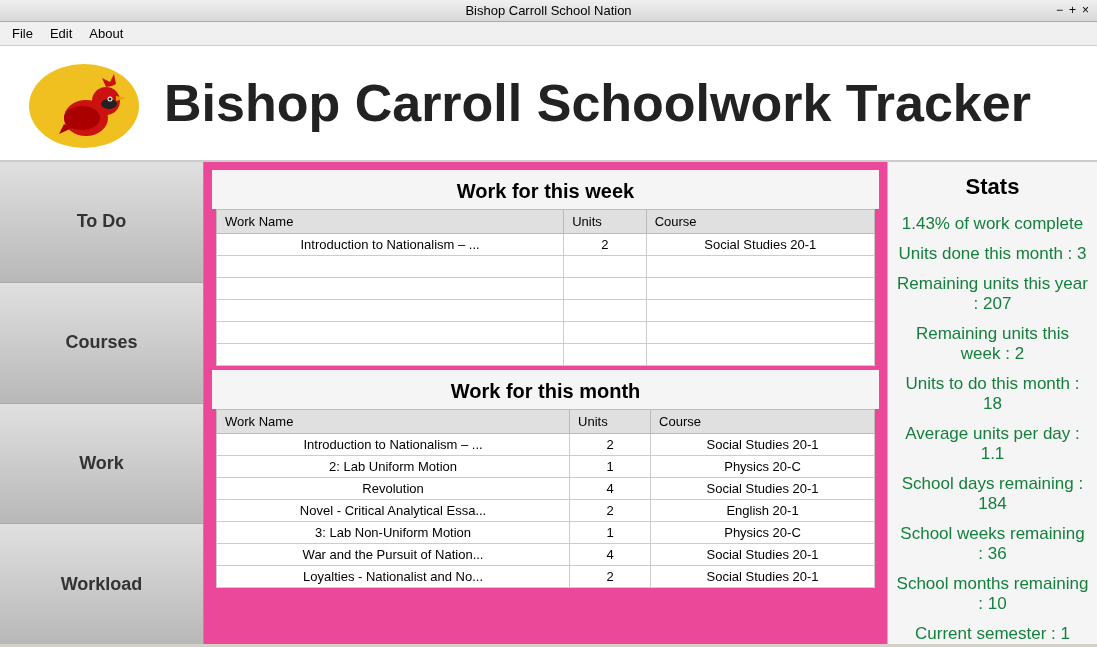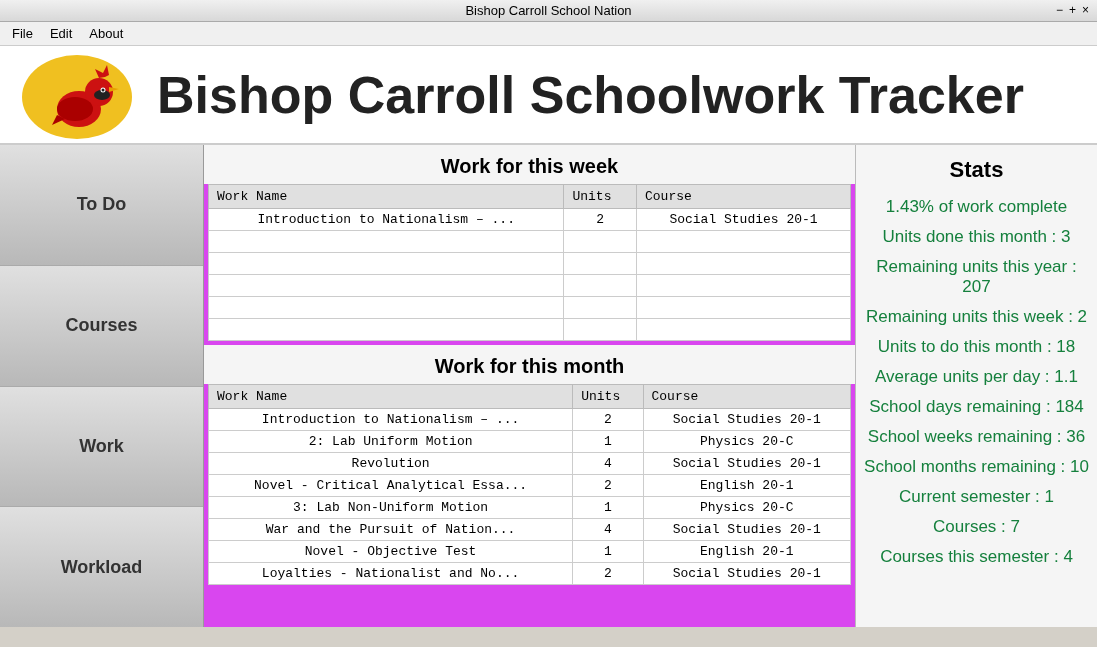--- a/index.html
+++ b/index.html
@@ -40,22 +40,22 @@
     .menu-item {
       cursor: pointer;
       padding: 1px 4px;
     }
 
     
     .header-banner {
       background: white;
       display: flex;
       align-items: center;
-      padding: 8px 17px;
-      height: 99px;
+      padding: 8px 24px;
+      height: 116px;
       border-bottom: 2px solid #ccc;
     }
     .header-logo {
       width: 120px;
       height: 95px;
       flex-shrink: 0;
     }
     .header-title {
       font-size: 52px;
       font-weight: bold;
@@ -89,23 +89,23 @@
       cursor: pointer;
       border-bottom: 1px solid #aaa;
       background: linear-gradient(to bottom, #e0e0e0, #b8b8b8);
       user-select: none;
     }
     .sidebar-btn:last-child { border-bottom: none; }
 
     
     .content-area {
       flex: 1;
-      background: #d946ef;
+      background: #ec4899;
       overflow-y: auto;
-      padding: 0;
+      padding: 8px;
     }
     .section-title {
       text-align: center;
       font-size: 20px;
       font-weight: bold;
       padding: 10px 0 6px 0;
       background: #f5f5f5;
     }
     .work-table {
       width: 100%;
@@ -121,42 +121,41 @@
     }
     .work-table td {
       border: 1px solid #ccc;
       padding: 3px 8px;
       background: white;
       text-align: center;
     }
 
     
     .stats-panel {
-      width: 242px;
+      width: 210px;
       background: #f5f5f5;
       border-left: 1px solid #bbb;
       padding: 12px 8px;
       flex-shrink: 0;
     }
     .stats-title {
       font-size: 22px;
       font-weight: bold;
       text-align: center;
       margin-bottom: 14px;
     }
     .stat-row {
       text-align: center;
       margin-bottom: 10px;
       font-size: 17px;
       color: #15803d;
     }
 
     .table-wrapper {
       padding: 0 4px;
-      font-family: Liberation Mono, monospace;
     }
   </style>
 </head>
 <body>
 
 <div class="window-titlebar">
   <span>Bishop Carroll School Nation</span>
   <div class="window-controls">
     <span>−</span>
     <span>+</span>
@@ -288,25 +287,20 @@
             </tr>
             <tr>
               <td>3: Lab Non-Uniform Motion</td>
               <td>1</td>
               <td>Physics 20-C</td>
             </tr>
             <tr>
               <td>War and the Pursuit of Nation...</td>
               <td>4</td>
               <td>Social Studies 20-1</td>
-            </tr>
-            <tr>
-              <td>Novel - Objective Test</td>
-              <td>1</td>
-              <td>English 20-1</td>
             </tr>
             <tr>
               <td>Loyalties - Nationalist and No...</td>
               <td>2</td>
               <td>Social Studies 20-1</td>
             </tr>
           </tbody>
       </table>
     </div>
 

